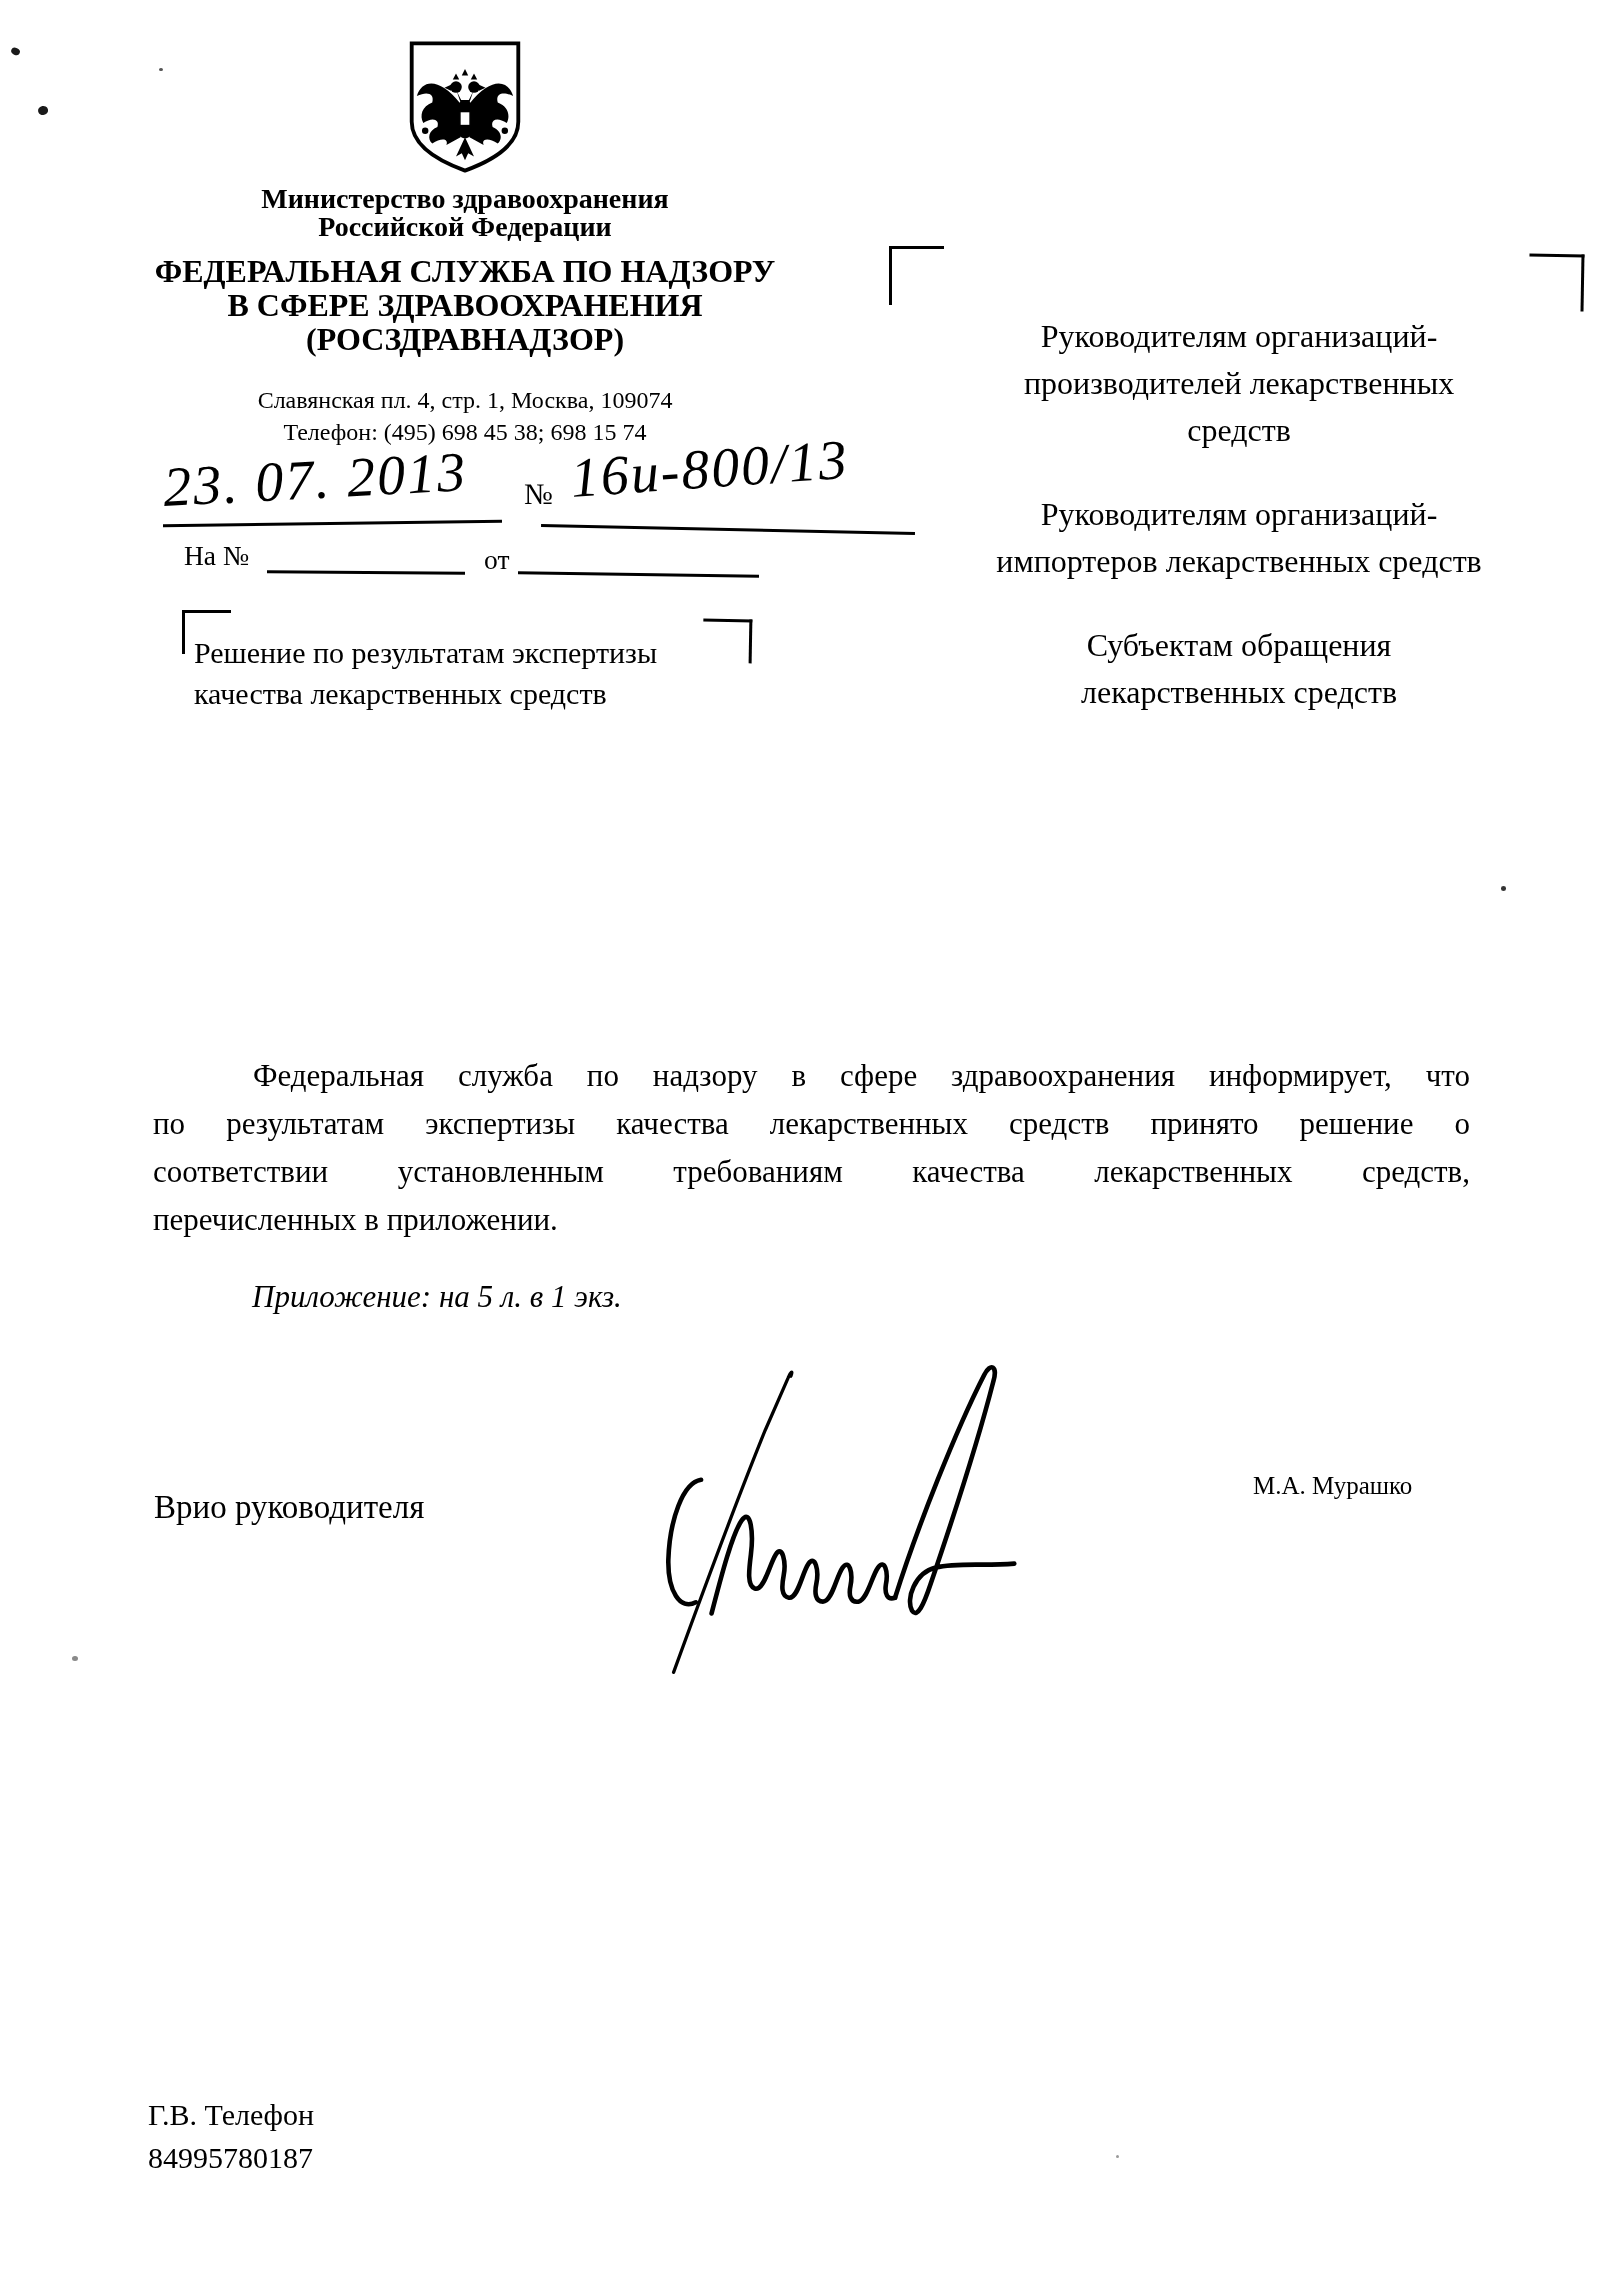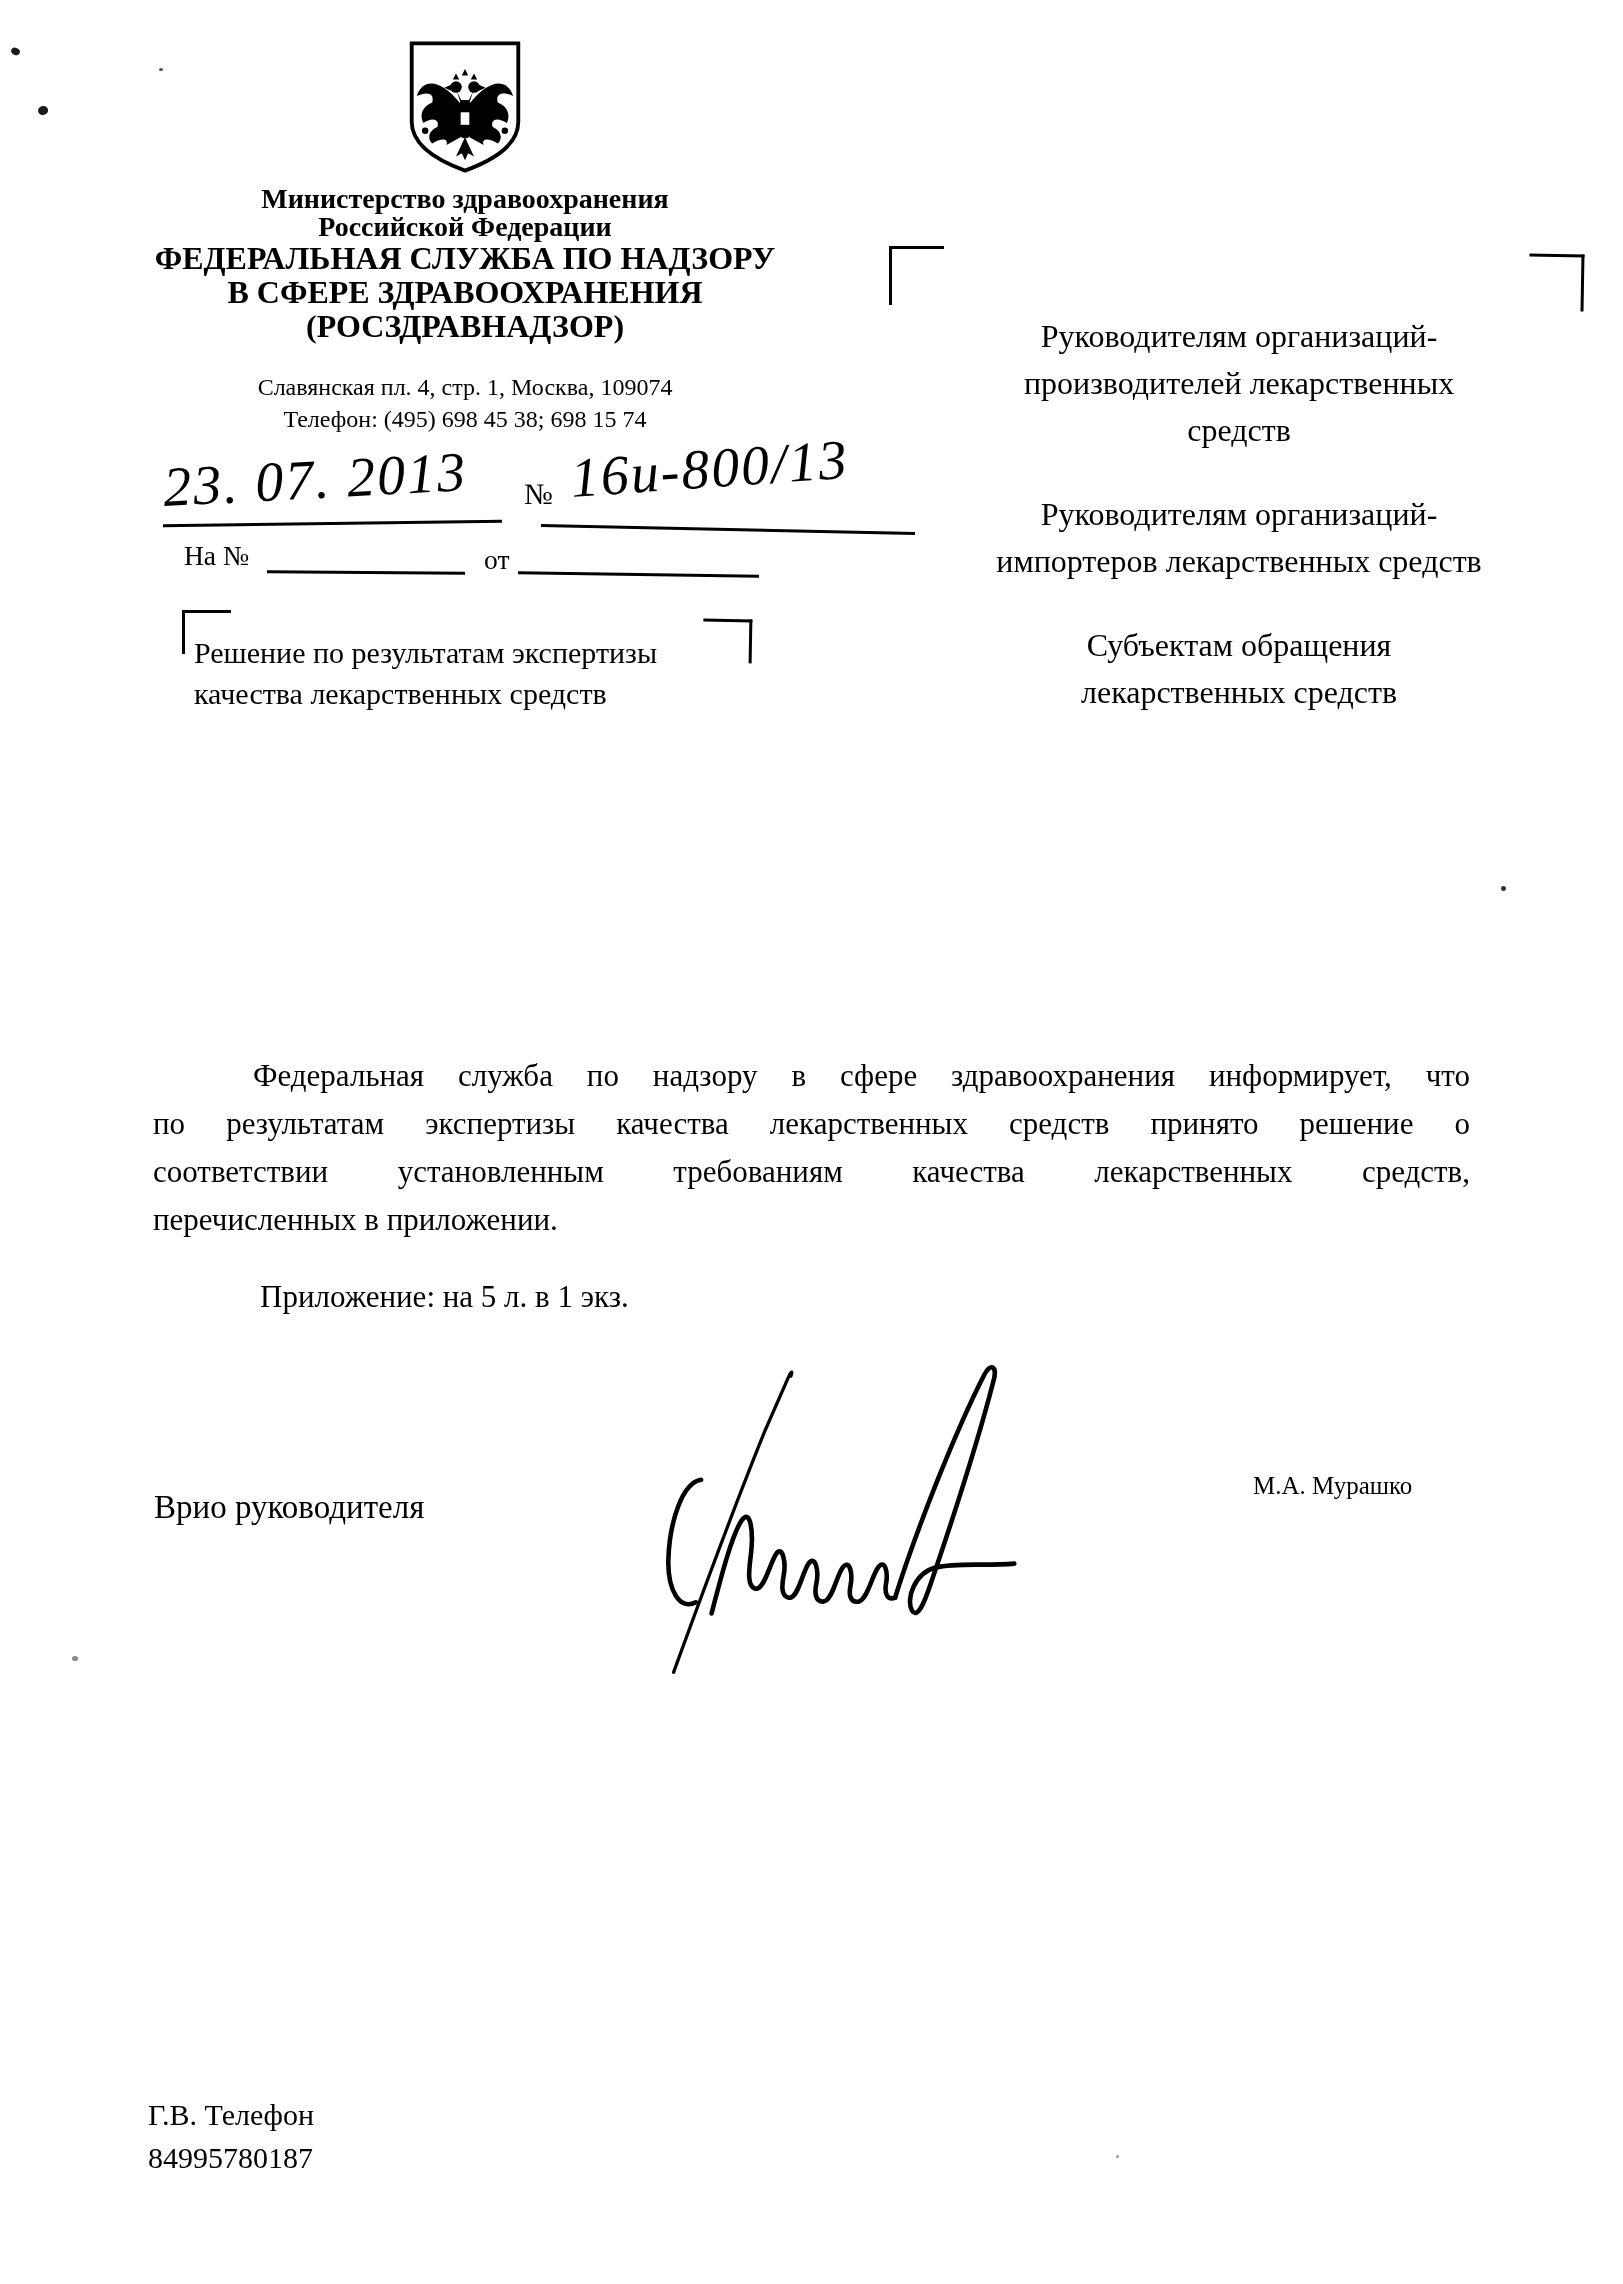--- a/index.html
+++ b/index.html
@@ -11,21 +11,21 @@
     color:#000;
     overflow:hidden;
   }
   
   .letterhead{
     position:absolute;left:98px;top:38px;width:734px;
     text-align:center;
   }
   .coat{width:122px;height:138px;margin:0 auto;display:block;}
   .ministry{margin-top:9.2px;font-weight:bold;font-size:28px;line-height:28px;}
-  .service{font-weight:bold;font-size:32px;line-height:34px;}
+  .service{margin-top:13px;font-weight:bold;font-size:32px;line-height:34px;}
   .addr{margin-top:27.5px;font-size:24px;line-height:32px;}
   
   .hand{
     font-style:italic;
     font-size:56px;
     letter-spacing:2px;
     white-space:nowrap;
     transform-origin:left bottom;
   }
   .hw-date{position:absolute;left:165px;top:455px;transform:rotate(-3deg);}
@@ -58,21 +58,21 @@
   }
   .addr-group{margin-bottom:37px;}
   
   .body-par{
     position:absolute;left:153px;top:1052px;width:1317px;
     font-size:31px;line-height:48px;
   }
   .jline{text-align:justify;text-align-last:justify;}
   .jline.first{text-indent:100px;}
   .lastline{text-align:left;}
-  .attachment{position:absolute;left:260px;top:1279px;font-size:31px;}
+  .attachment{position:absolute;left:252px;top:1279px;font-size:31px;font-style:italic;}
   
   .position-label{position:absolute;left:154px;top:1489px;font-size:33px;}
   .sign-name{position:absolute;left:1253px;top:1472px;font-size:25px;white-space:nowrap;}
   .sig-svg{position:absolute;left:0;top:0;pointer-events:none;}
   
   .footer{position:absolute;left:148px;top:2093px;font-size:30px;line-height:43px;}
   
   .speck{position:absolute;border-radius:50%;}
   .s1{left:10.5px;top:48px;width:9.2px;height:7.2px;background:#1a1a1a;transform:rotate(25deg);}
   .s2{left:38px;top:106px;width:9.8px;height:8.5px;background:#1a1a1a;transform:rotate(-15deg);}

